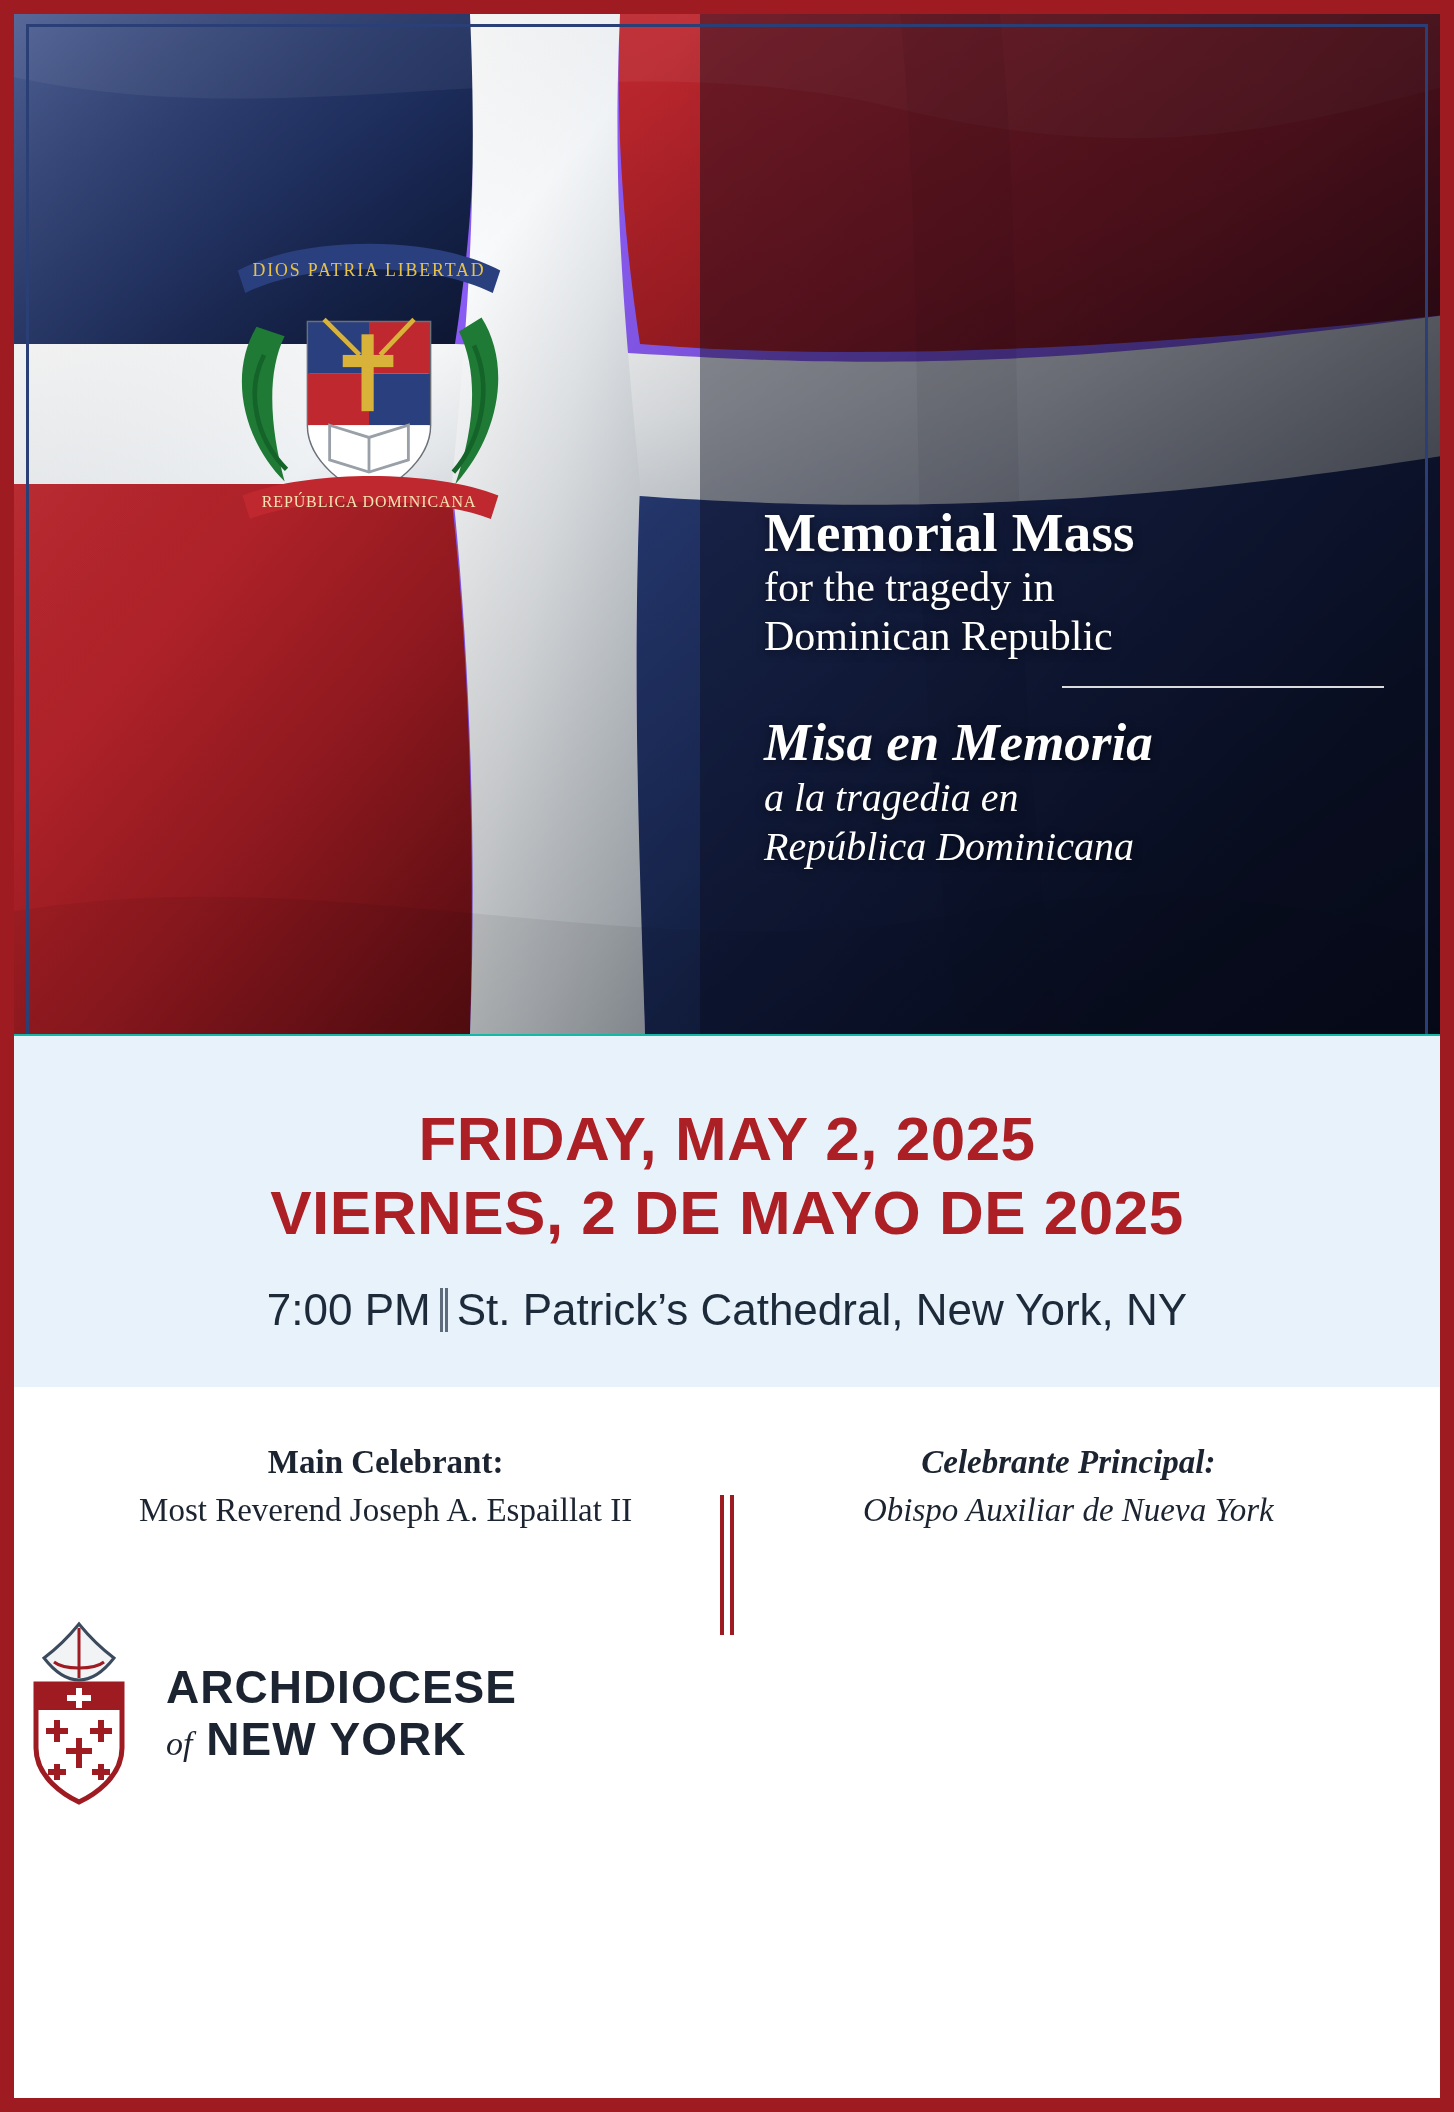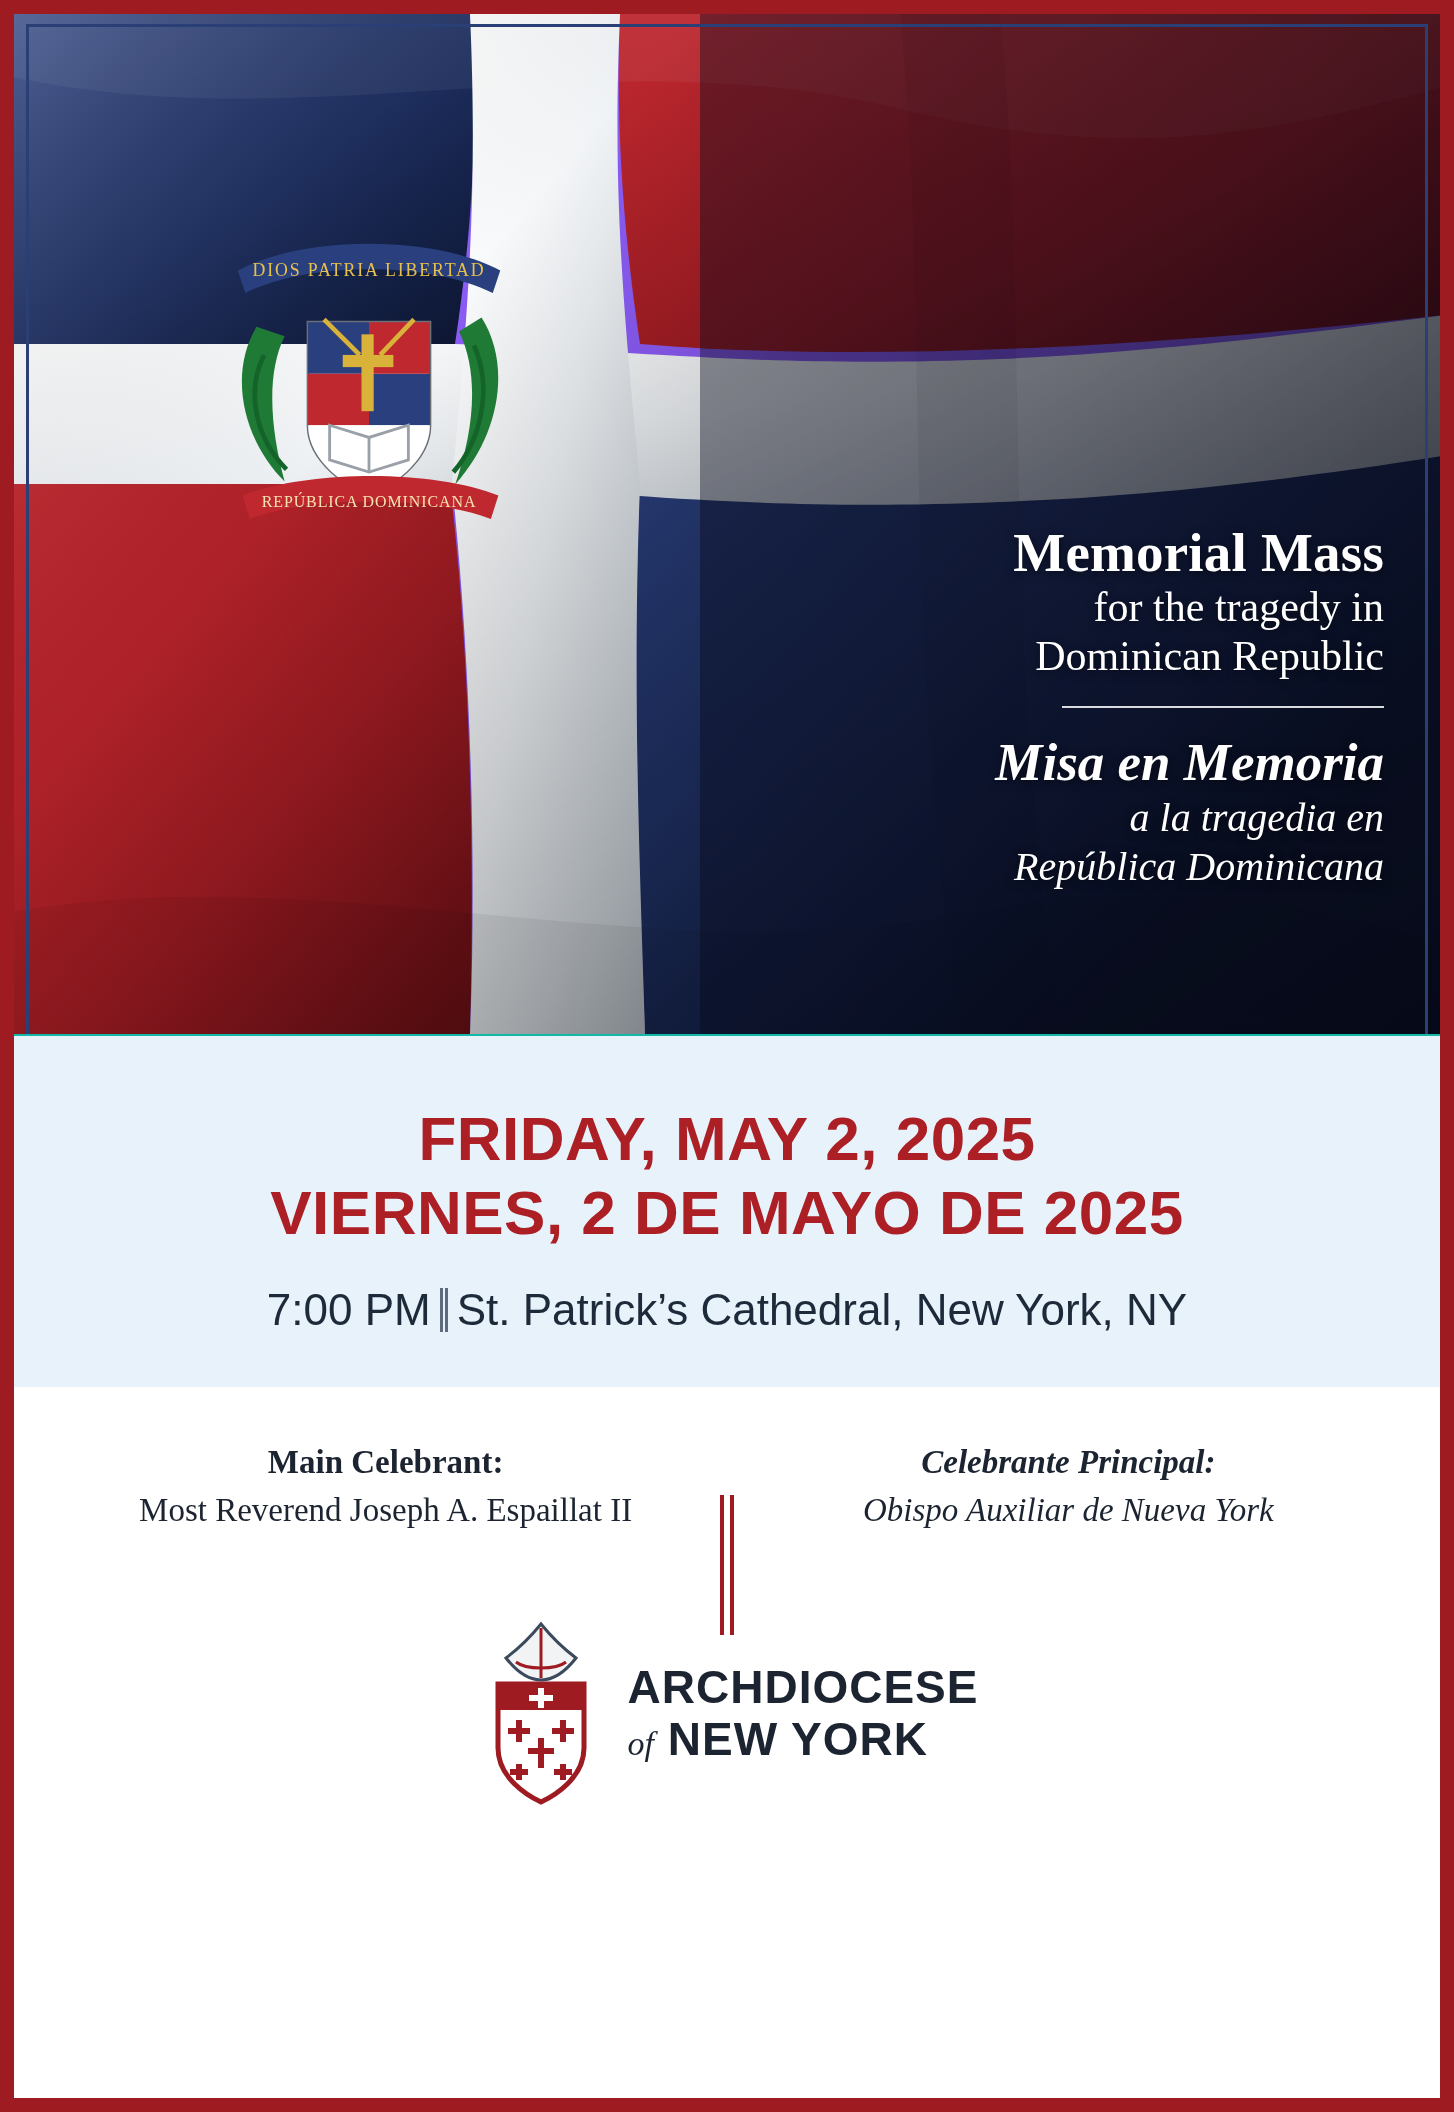--- a/index.html
+++ b/index.html
@@ -47,25 +47,23 @@
     border-bottom: none;
     pointer-events: none;
     z-index: 6;
   }
 
   .hero-text {
     position: absolute;
     right: 56px;
     top: 490px;
     width: 620px;
-    text-align: right;
     color: #ffffff;
     z-index: 7;
     text-shadow: 0 2px 10px rgba(0,0,0,0.55);
-    margin-top: 20px;
   }
   .title-en-main {
     font-size: 55px;
     font-weight: bold;
     line-height: 1.06;
     letter-spacing: 0.2px;
   }
   .title-en-sub {
     font-size: 42px;
     line-height: 1.12;
@@ -176,21 +174,20 @@
     width: 4px;
     background: #9e1b22;
   }
   .celebrant-divider::before { left: 0; }
   .celebrant-divider::after { right: 0; }
 
   
   .logo-area {
     margin-top: 84px;
     display: flex;
-    justify-content: center;
     align-items: center;
     gap: 22px;
   }
   .logo-mark { width: 130px; height: 190px; }
   .logo-words {
     font-family: "Liberation Sans", sans-serif;
     color: #1b2430;
     line-height: 1.0;
   }
   .logo-words .l1 {

